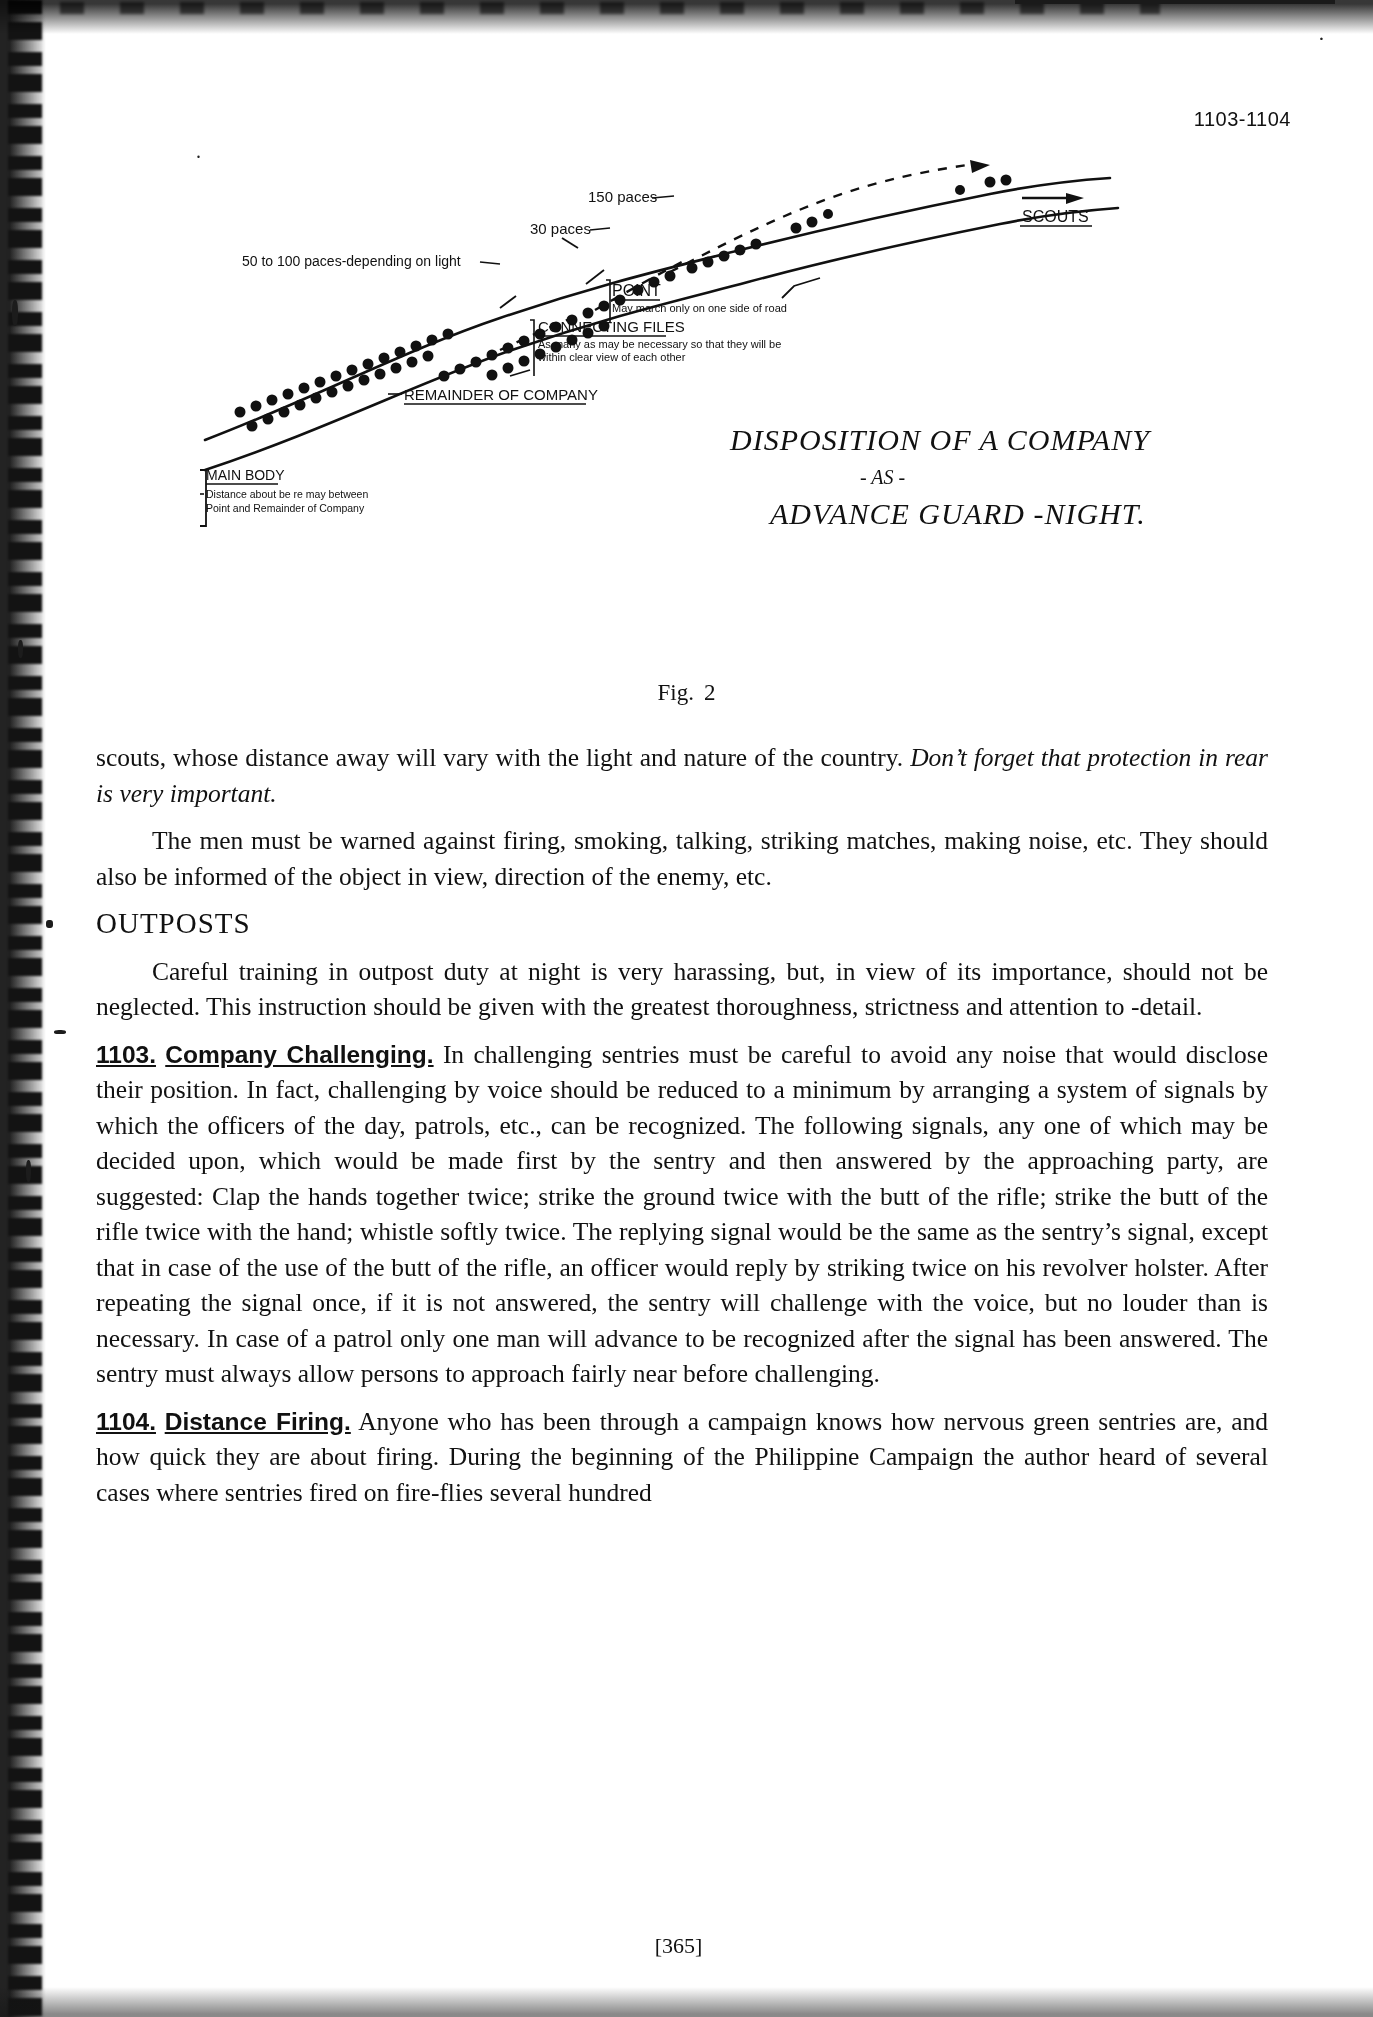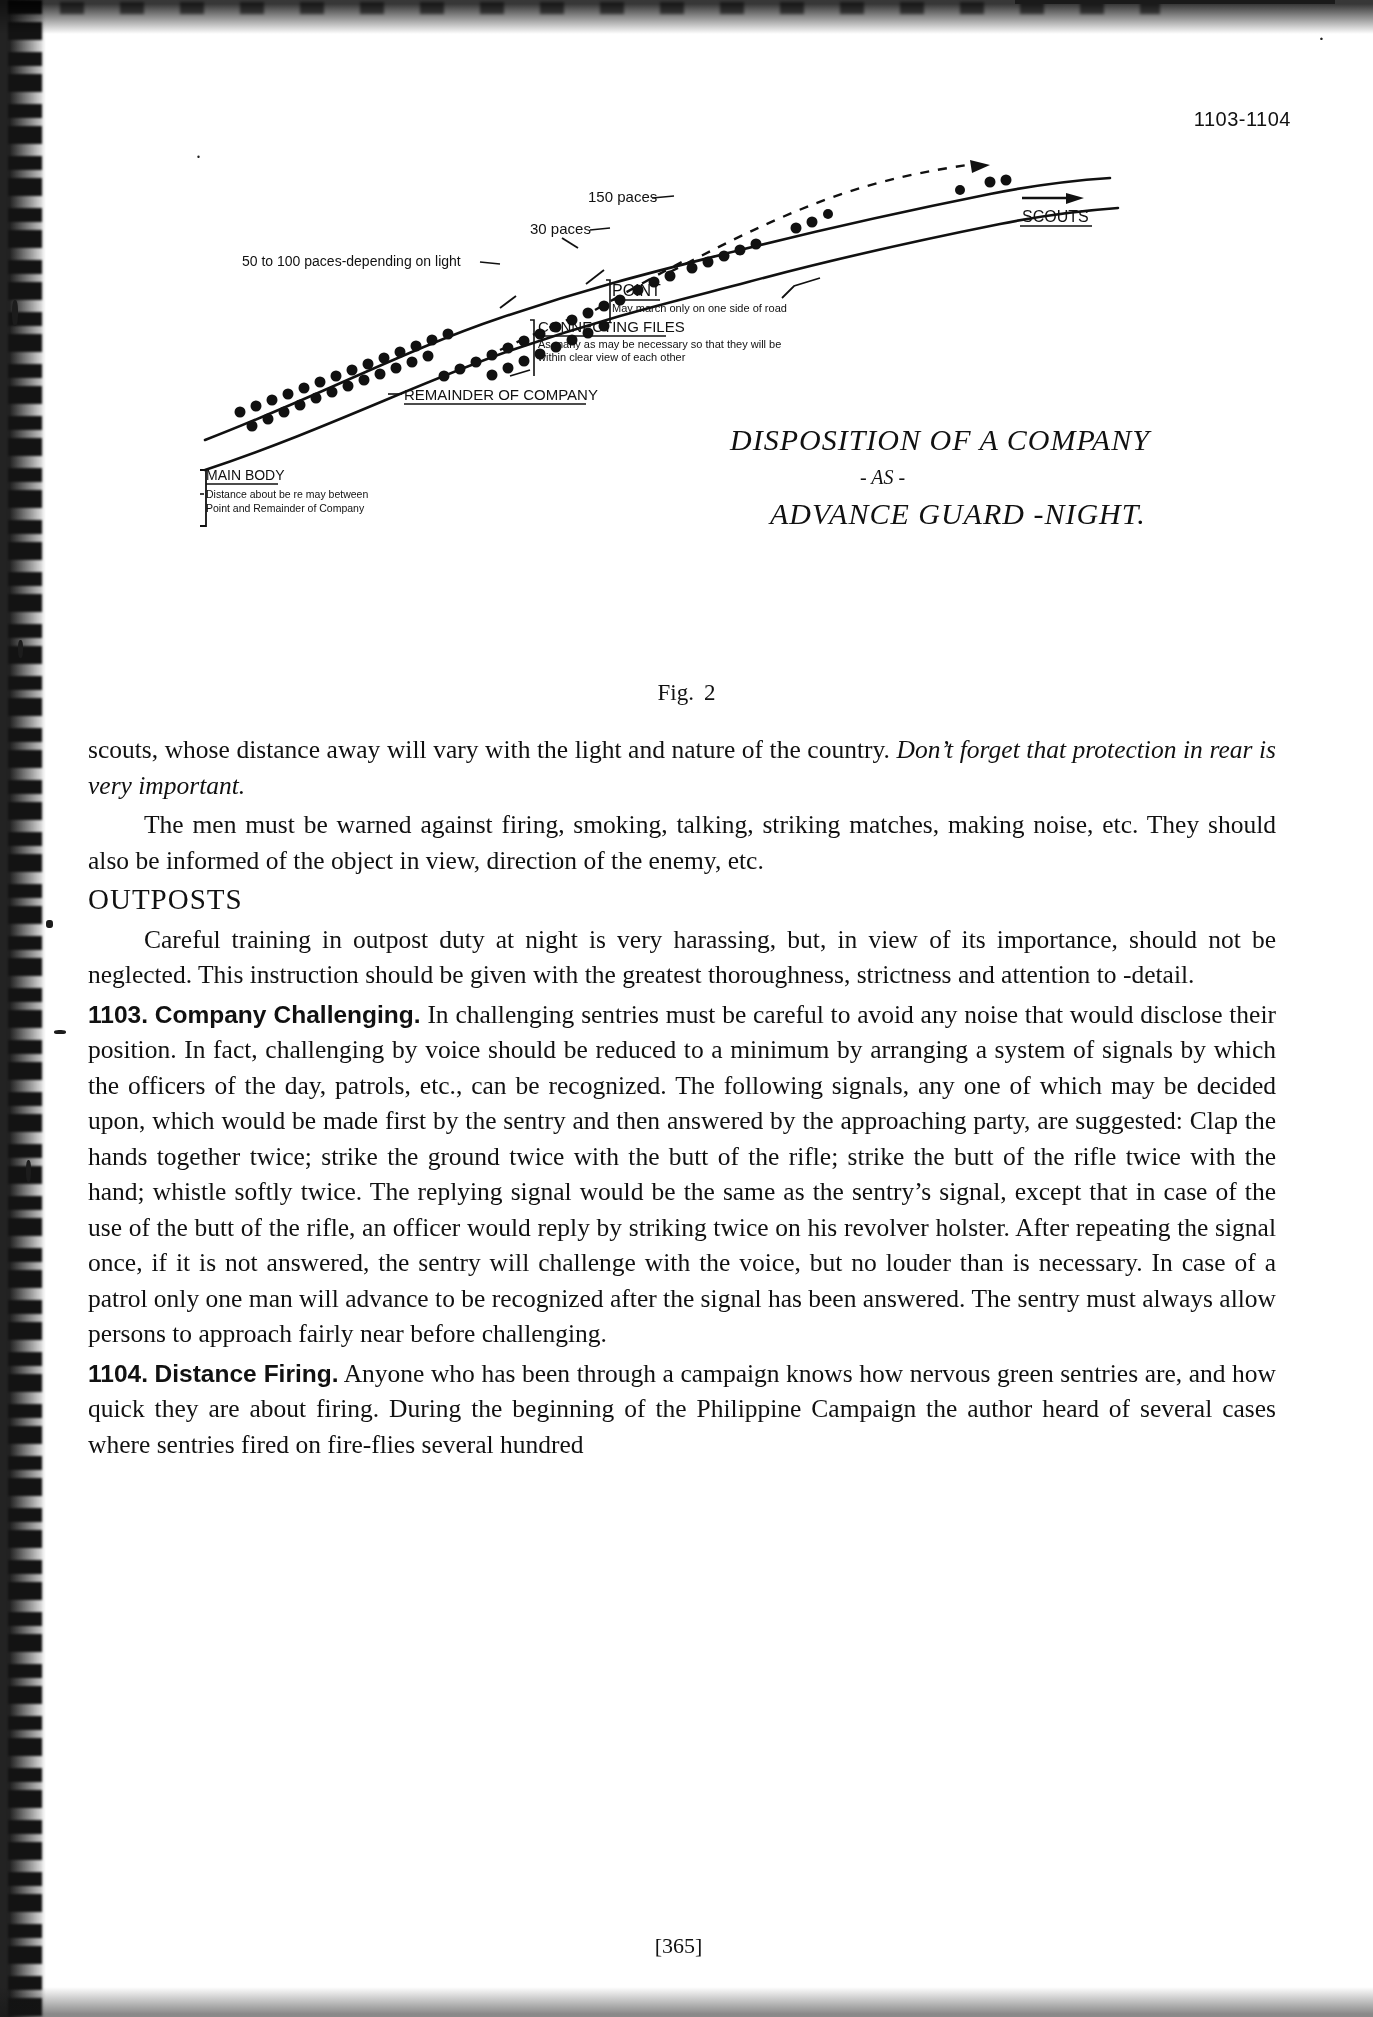--- a/index.html
+++ b/index.html
@@ -111,24 +111,24 @@
   .body {
     position: absolute;
     left: 84px;
     top: 728px;
     width: 1196px;
     font-size: 25.5px;
     line-height: 35.5px;
     text-align: justify;
     text-justify: inter-word;
   }
-  .body p { margin: 4px; }
+  .body p { margin: 12px; }
   .body p.indent { text-indent: 56px; }
   .ital { font-style: italic; }
-  .bold { font-weight: bold; font-family: "Liberation Sans", sans-serif; font-size: 24.5px;}
+  .bold { font-weight: bold; font-family: "Liberation Sans", sans-serif; font-size: 24.5px; text-decoration: underline;}
   .secthead {
     text-align: left;
     font-size: 29px;
     letter-spacing: 1px;
     margin: 30px 0 12px 0;
   }
   .pagenum {
     position: absolute;
     left: 0; right: 16px;
     bottom: 58px;

